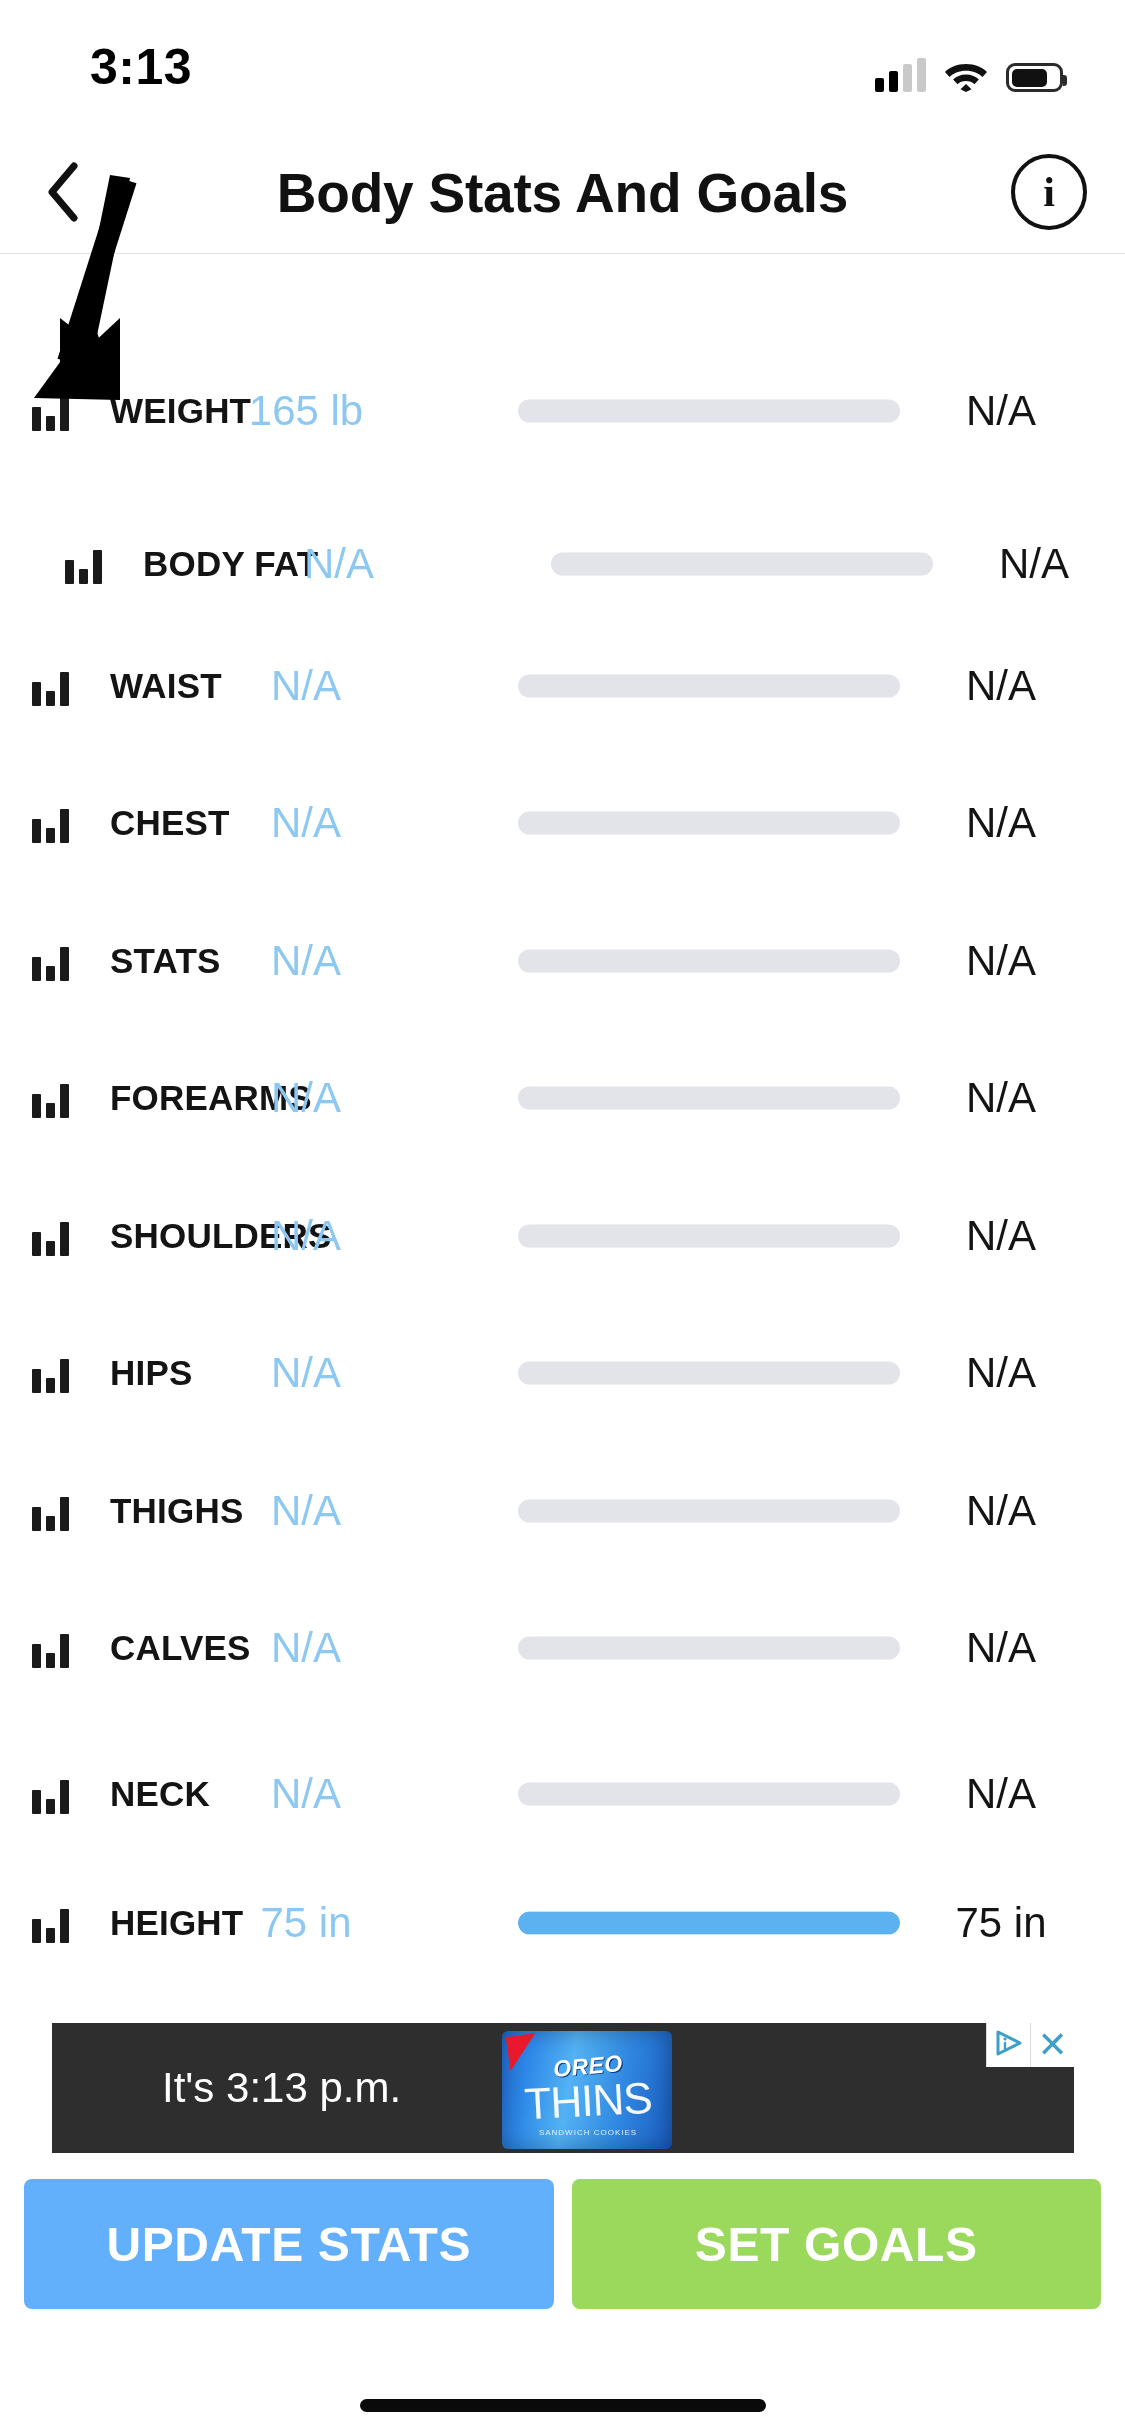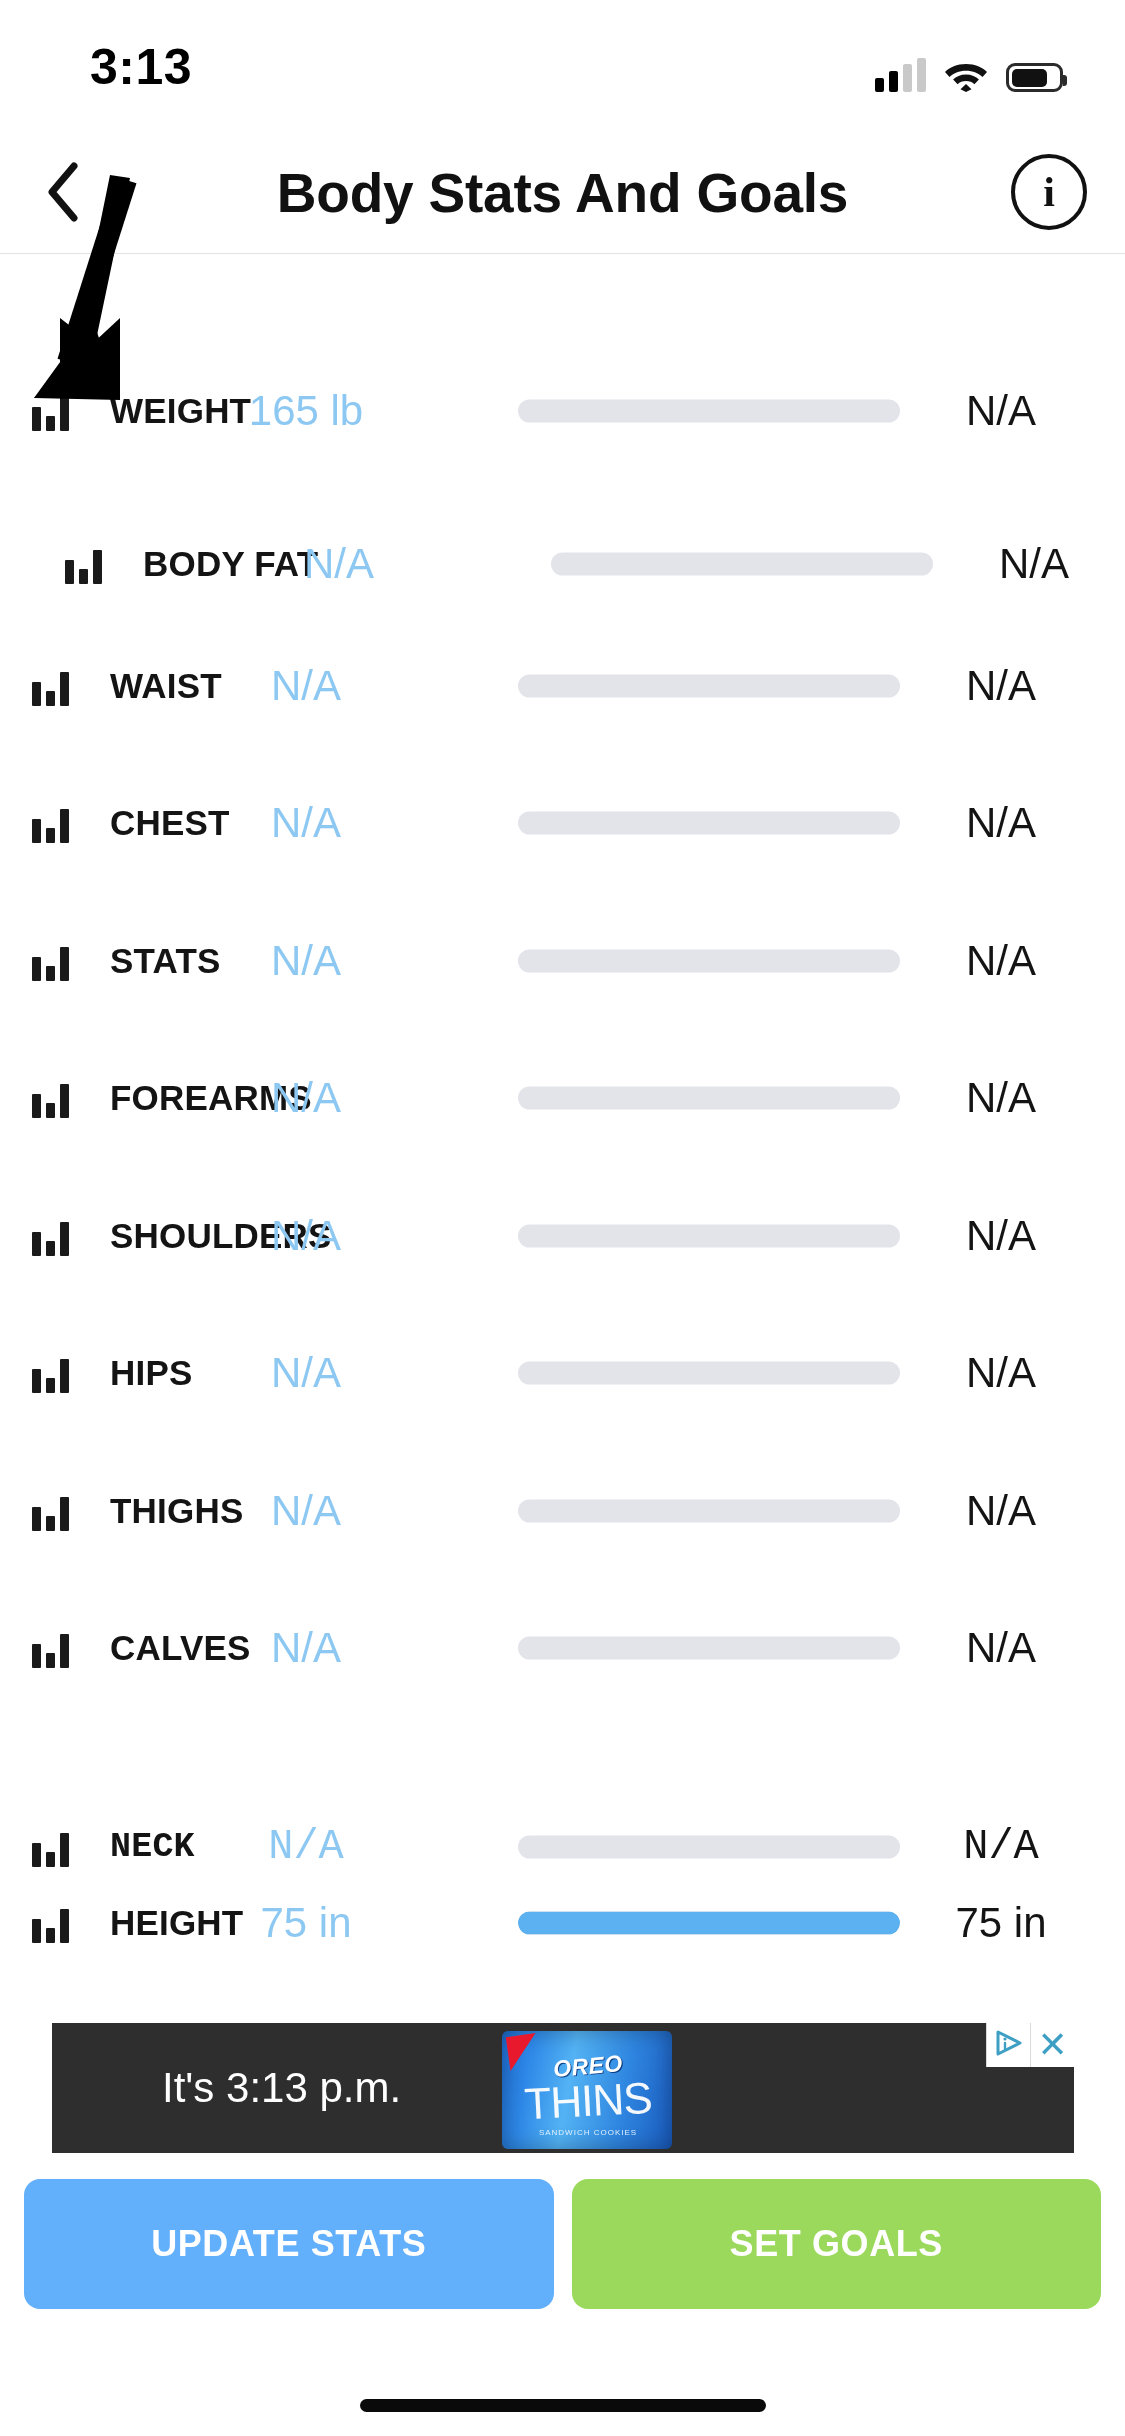--- a/index.html
+++ b/index.html
@@ -165,23 +165,23 @@
     border-left:1px solid #d9d9d9;
   }
   .adx{ color:#3e9fc4; font-size:36px; line-height:1; font-weight:400; }
 
   
   .btnbar{
     position:absolute; left:0; top:2179px; width:1125px; height:130px;
     display:flex; gap:18px; padding:0 24px;
   }
   .btn{
-    flex:1; border-radius:16px;
+    flex:1; border-radius:8px;
     display:flex; align-items:center; justify-content:center;
-    font-size:36px; font-weight:700; color:#fff; letter-spacing:0.6px;
+    font-size:48px; font-weight:700; color:#fff; letter-spacing:0.6px;
   }
   .btn-update{ background:#62AFFB; }
   .btn-goals{ background:#9BD95C; }
 
   
   .home{
     position:absolute; left:50%; transform:translateX(-50%);
     bottom:24px; width:406px; height:13px; background:#0a0a0a; border-radius:8px;
   }
 </style>
@@ -351,21 +351,21 @@
           <b></b>
           <b></b>
         </div>
         <div class="name">CALVES</div>
         <div class="rec">N/A</div>
         <div class="prog">
           <i style="width:0%"></i>
         </div>
         <div class="goal">N/A</div>
       </div>
-      <div class="row" style="top: 1436px; font-family: Liberation Mono, monospace;">
+      <div class="row" style="top: 1383px;">
         <div class="ico">
           <b></b>
           <b></b>
           <b></b>
         </div>
         <div class="name">NECK</div>
         <div class="rec">N/A</div>
         <div class="prog">
           <i style="width:0%"></i>
         </div>

